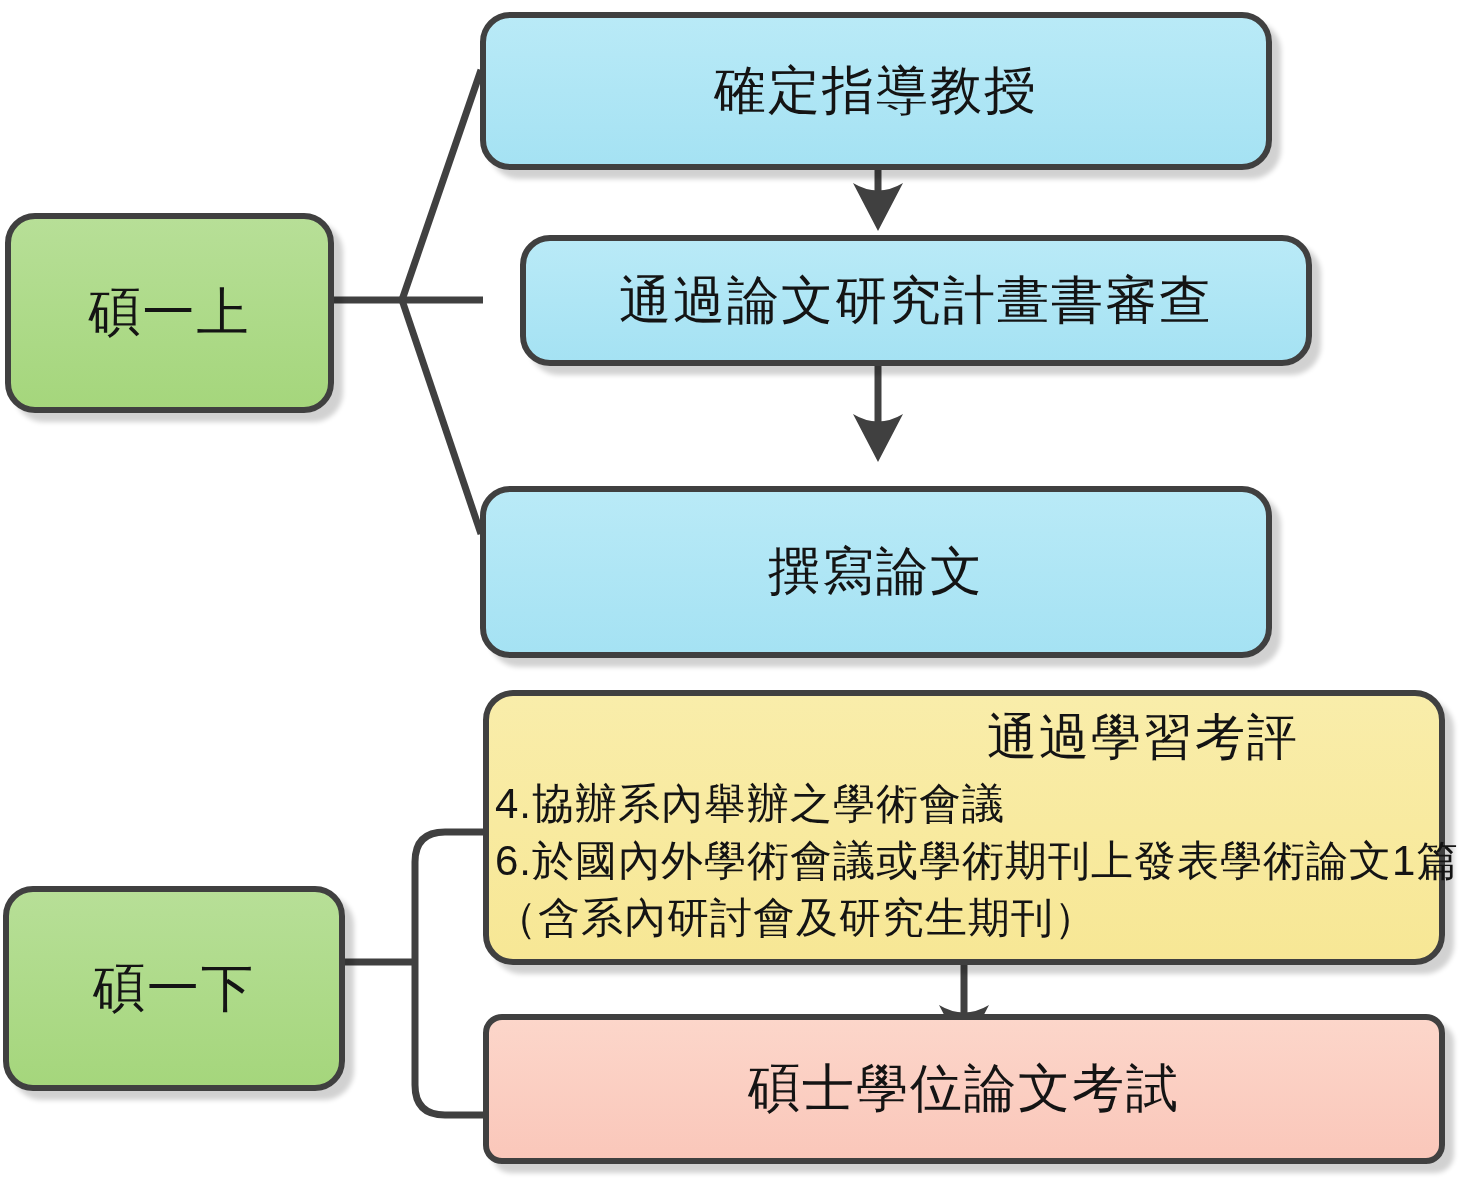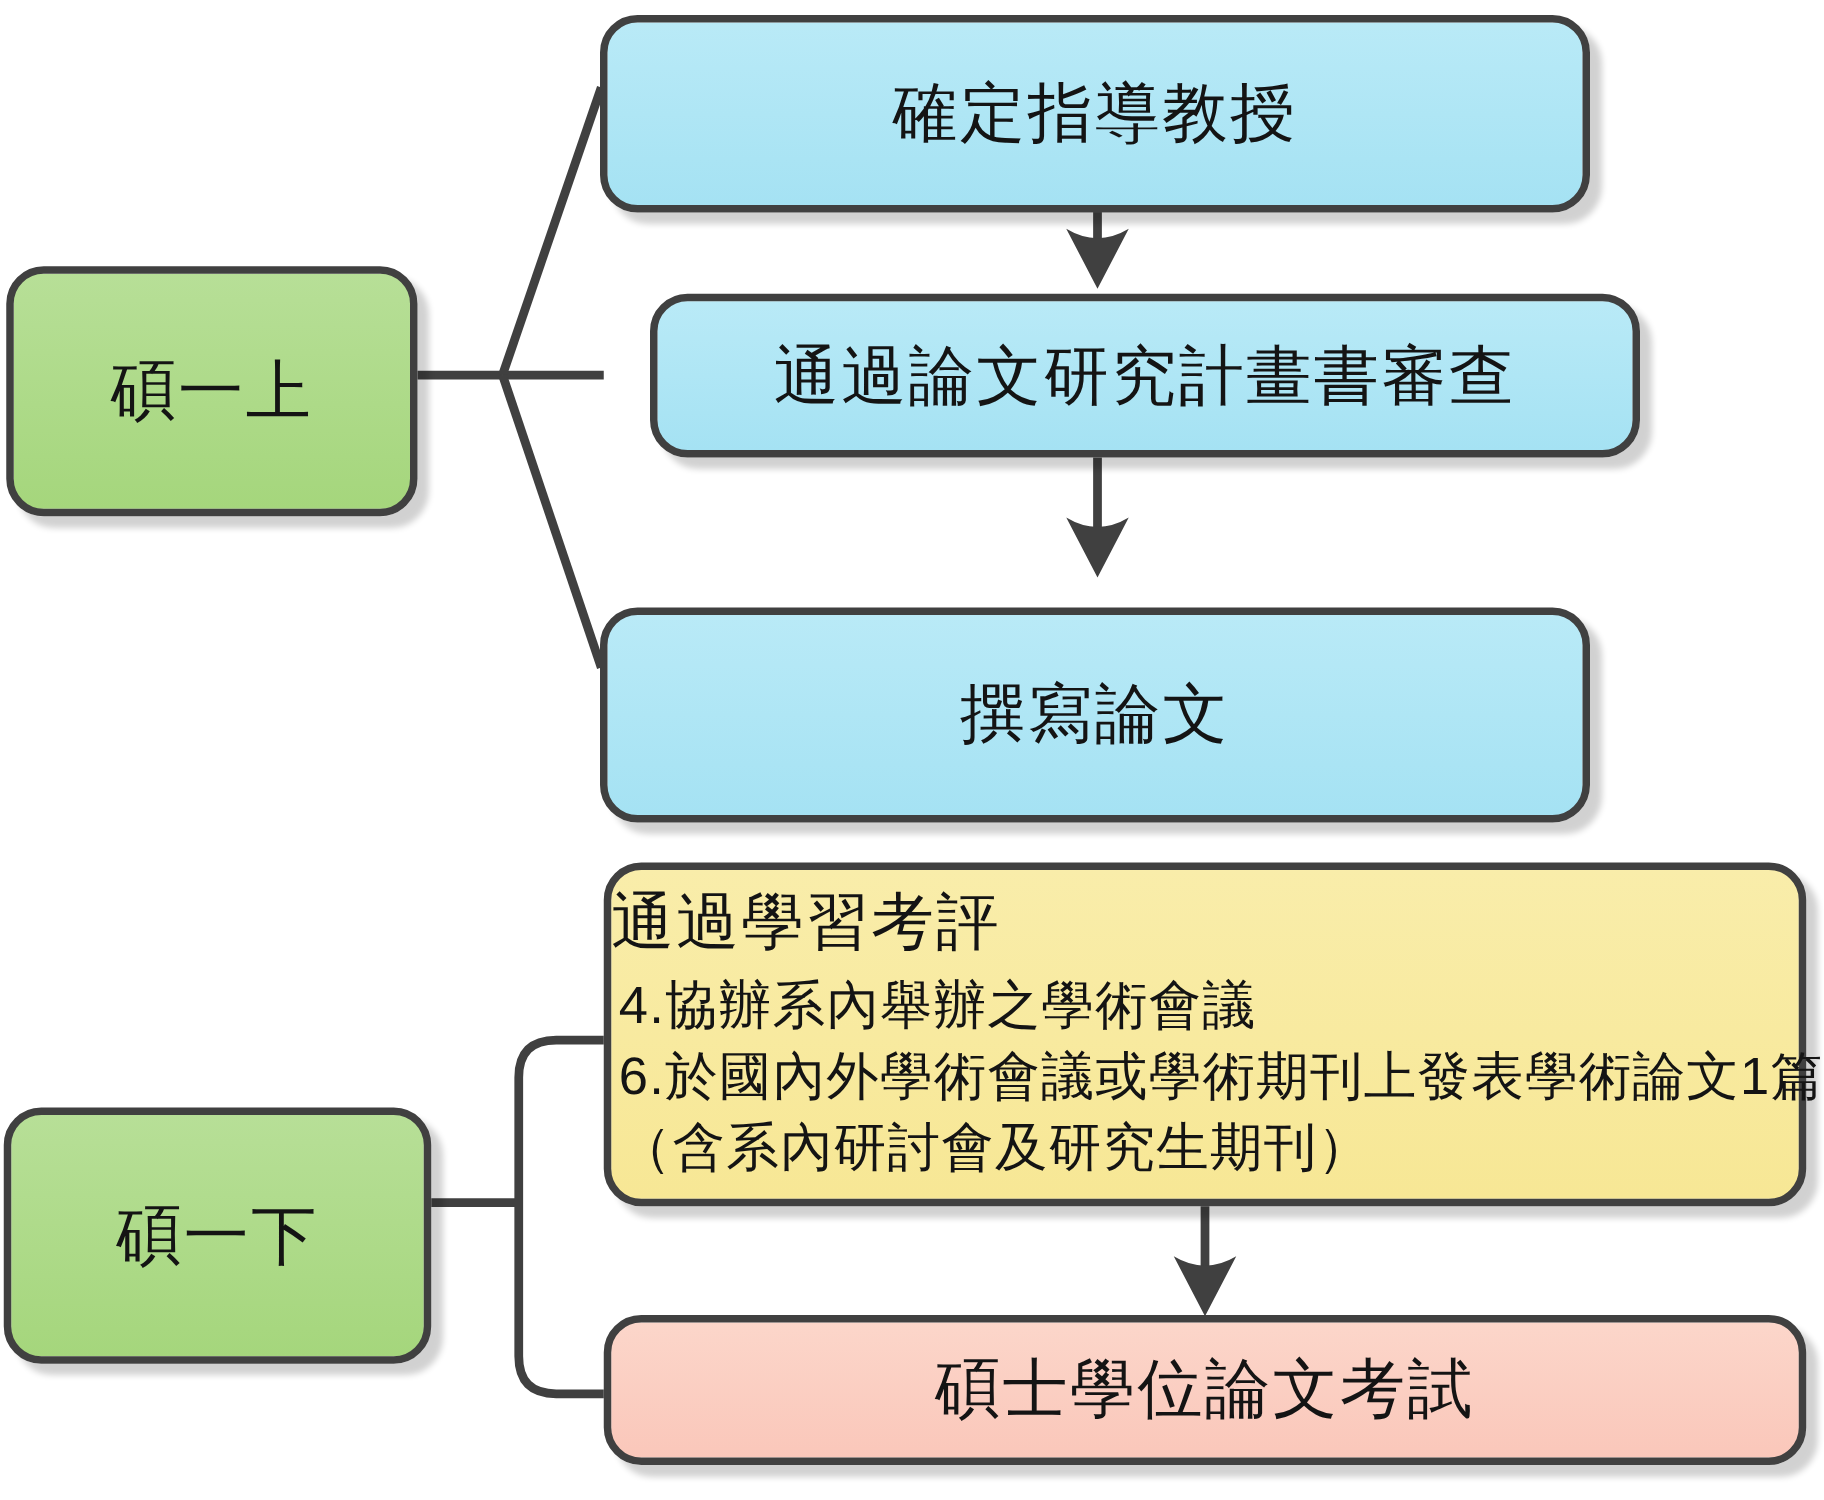--- a/index.html
+++ b/index.html
@@ -27,22 +27,22 @@
   .cyan{background:linear-gradient(180deg,var(--cyan-top),var(--cyan-bottom));}
   .yellow{background:linear-gradient(180deg,var(--yellow-top),var(--yellow-bottom));
           flex-direction:column;align-items:stretch;justify-content:flex-start;}
   .pink{background:linear-gradient(180deg,var(--pink-top),var(--pink-bottom));}
   #box-sem1{left:5px;top:213px;width:329px;height:200px;}
   #box-step1{left:480px;top:12px;width:792px;height:158px;}
   #box-step2{left:480px;top:235px;width:792px;height:131px;margin-left:40px;}
   #box-step3{left:480px;top:468px;width:792px;height:172px;margin-top:18px;}
   #box-eval{left:483px;top:690px;width:962px;height:275px;}
   #box-sem2{left:3px;top:858px;width:342px;height:205px;margin-top:28px;}
-  #box-exam{left:483px;top:1052px;width:962px;height:120px;}
-  .eval-title{font-size:50px;letter-spacing:2px;text-align:left;width:770px;margin-top:8px;}
+  #box-exam{left:483px;top:1014px;width:962px;height:150px;border-radius:19px;}
+  .eval-title{font-size:50px;letter-spacing:2px;text-align:right;width:770px;margin-top:8px;padding-left:40px;}
   .eval-items{font-size:42px;line-height:1.36;padding:4px 10px 0 6px;letter-spacing:1px;}
   .eval-items div{white-space:nowrap;}
 </style>
 </head>
 <body>
 
 <div class="canvas">
 
   <svg class="wires" viewBox="0 0 1459 1200" xmlns="http://www.w3.org/2000/svg">
 

